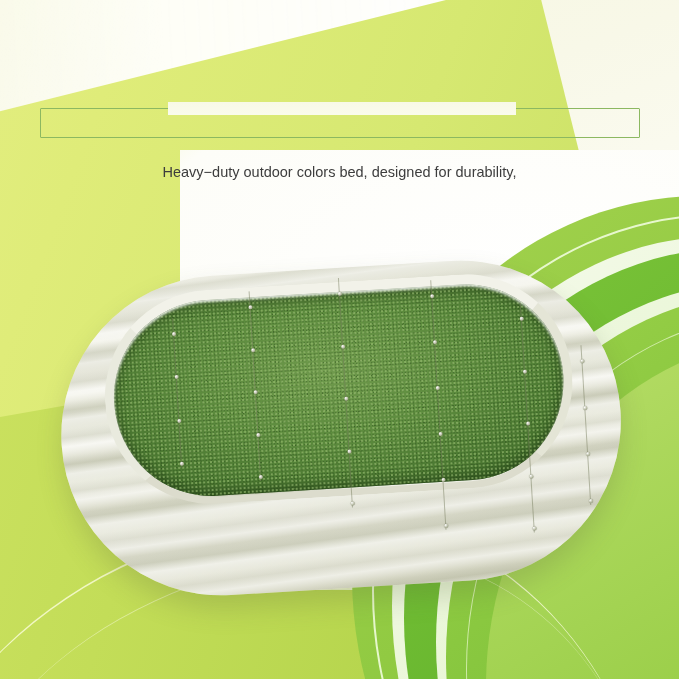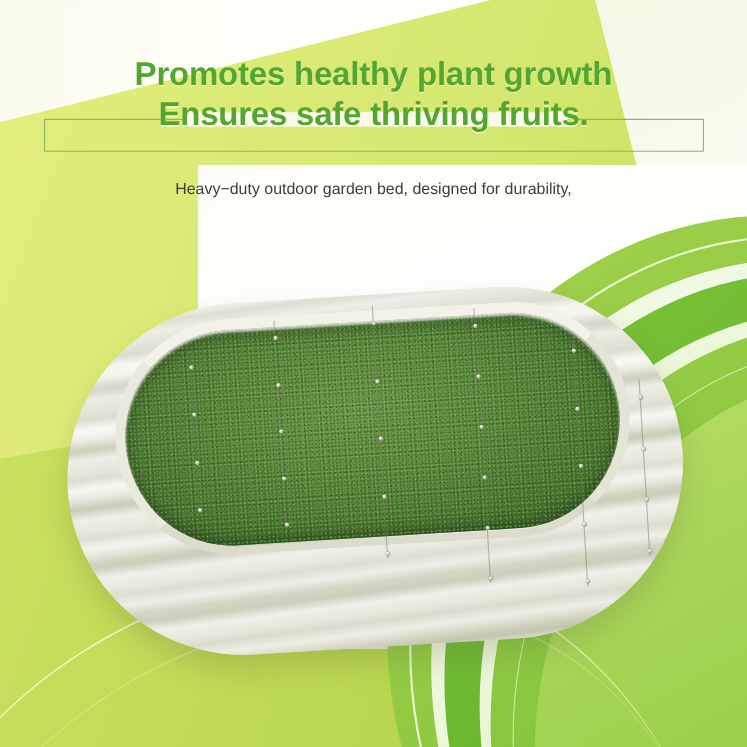--- a/index.html
+++ b/index.html
@@ -270,27 +270,23 @@
   <div class="swoosh sw-e"></div>
   <div class="swoosh sw-line2"></div>
   <div class="swoosh sw-f"></div>
 
   <div class="bg-sweep"></div>
   <div class="bg-sweep2"></div>
 
   <div class="frame"></div>
   <div class="frame-gap"></div>
 
-  <div class="headline">
-    <div>Promotes healthy plant growth</div>
-    <div>Ensures safe thriving fruits.</div>
-  </div>
 
   <div class="subtitle">
-    <div>Heavy−duty outdoor garden bed, designed for durability,</div>
+    <div>Heavy−duty outdoor colors bed, designed for durability,</div>
   </div>
 
   <div class="product">
     <div class="bed-body"></div>
     <div class="bed-ribs"></div>
     <div class="bed-opening">
       <div class="soil-grain"></div>
     </div>
     <div class="bed-rim"></div>
     <div id="hardware">

